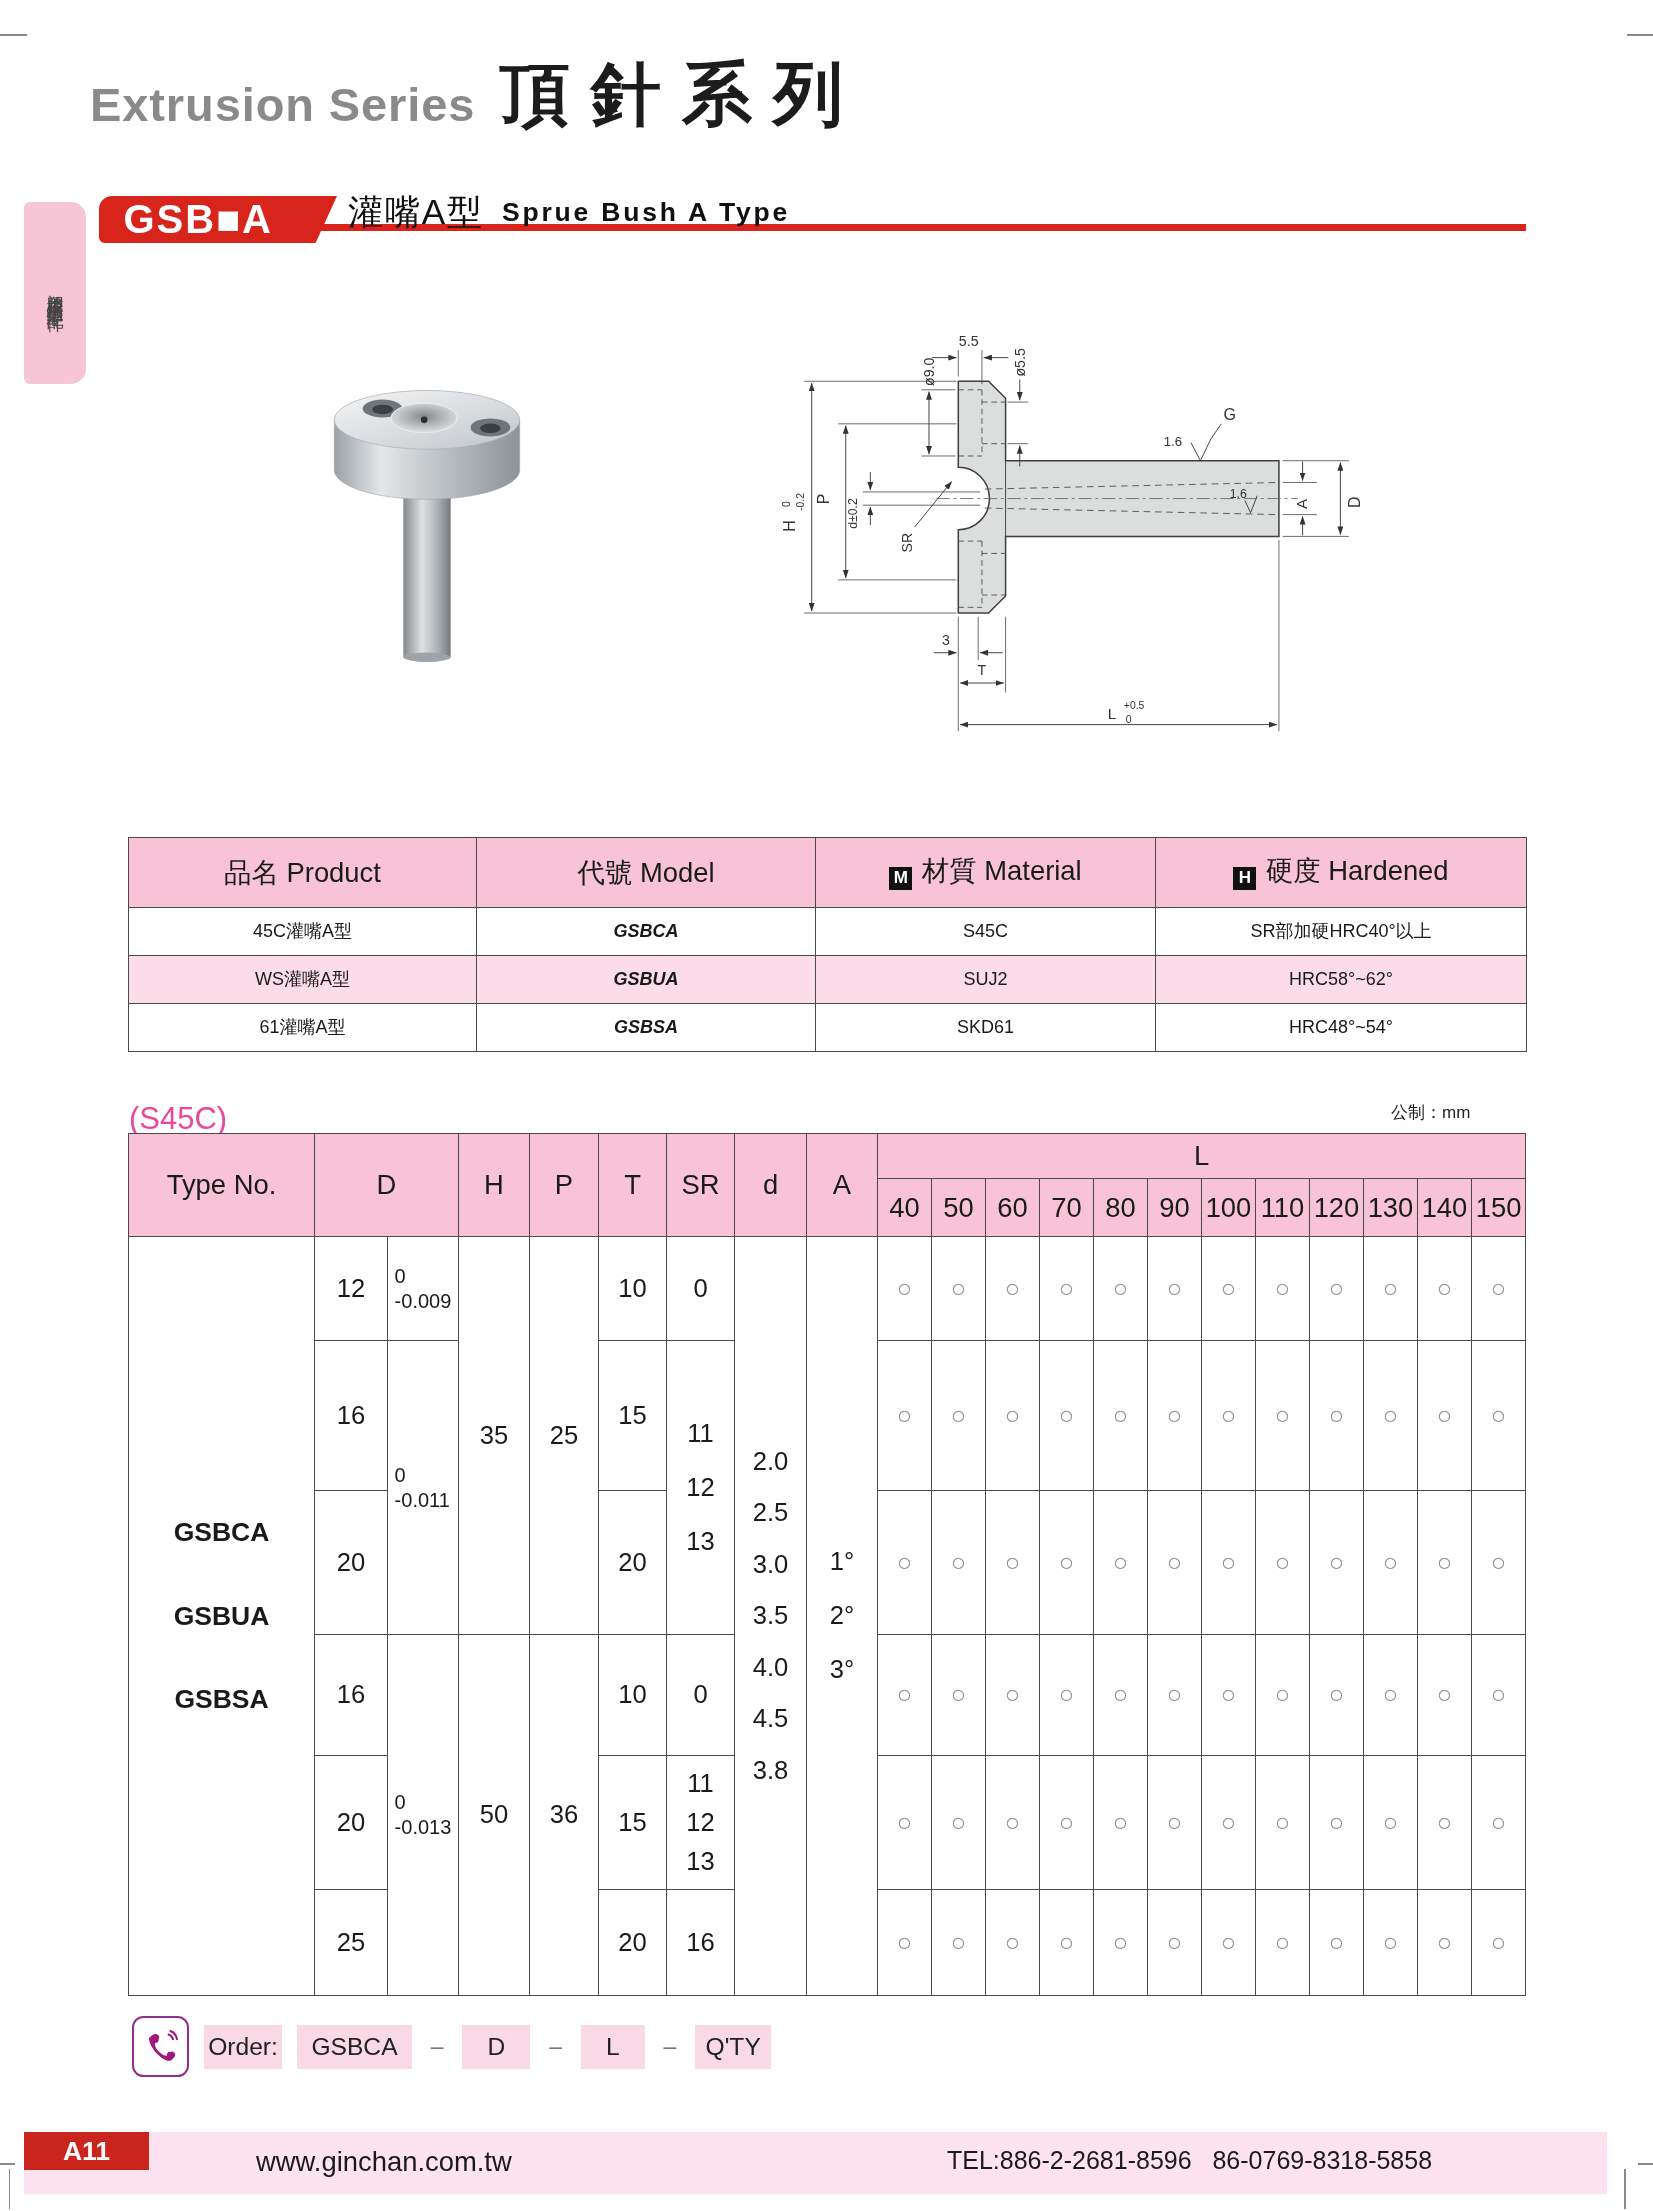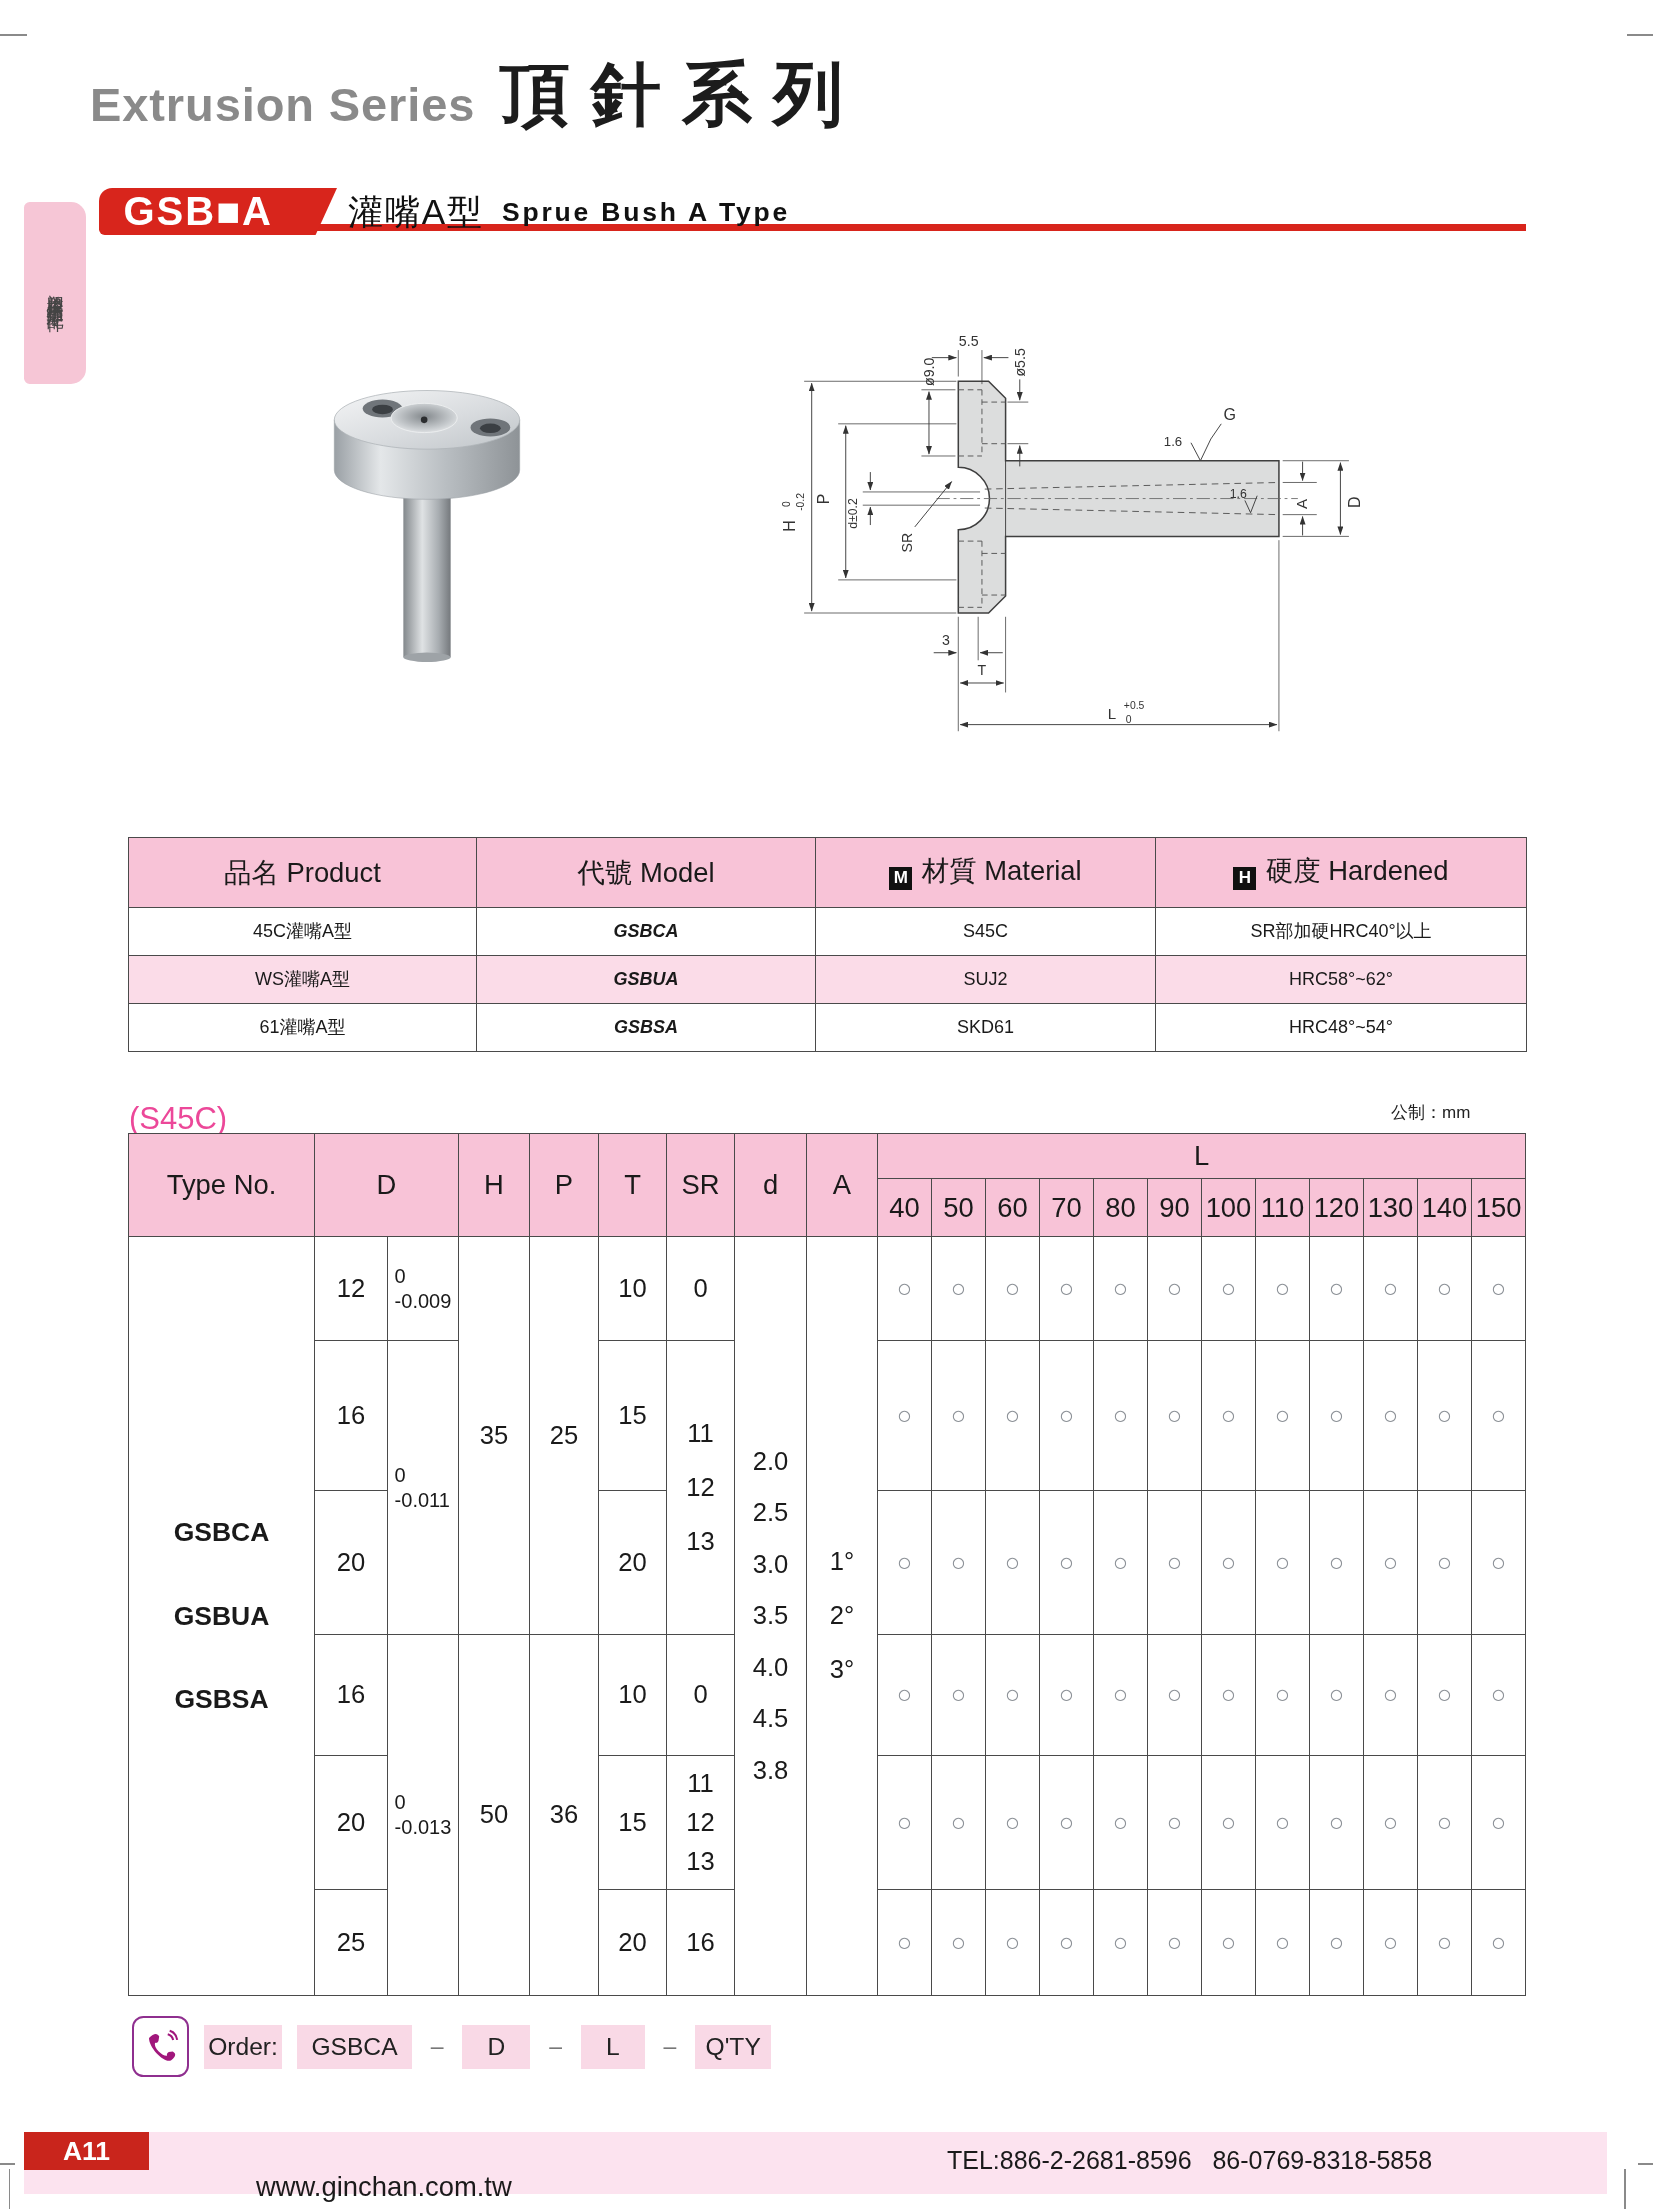--- a/index.html
+++ b/index.html
@@ -10,21 +10,21 @@
   
   .tick{position:absolute;background:#8a8a8a;}
 
   
   #title-row{left:90px;top:59px;display:flex;align-items:flex-end;gap:24.6px;}
   #title-zh{font-size:70px;font-weight:bold;letter-spacing:21px;color:#1c1c1c;line-height:1;}
   #title-en{font-size:47px;font-weight:bold;color:#8a8a8a;line-height:1.05;letter-spacing:0.9px;}
 
   
   #red-line{left:106px;top:224px;width:1420px;height:6.6px;background:#d8251c;}
-  #badge{left:99px;top:188px;width:238px;height:47px;background:#d8251c;
+  #badge{left:99px;top:196px;width:238px;height:47px;background:#d8251c;
          clip-path:polygon(0 0,100% 0,91% 100%,0 100%);border-radius:13.2px 0 0 5.7px;
          display:flex;align-items:center;}
   #badge span{color:#fff;font-weight:bold;font-size:40px;letter-spacing:1.9px;padding-left:24.6px;}
   #subtitle-zh{left:348px;top:189px;font-size:35px;color:#111;letter-spacing:1.9px;}
   #subtitle-en{left:502px;top:197px;font-size:26.5px;font-weight:bold;color:#111;letter-spacing:2.8px;}
 
   
   #sidebar{left:24px;top:202px;width:62px;height:182px;background:#f6c6d6;
            border-radius:5.7px 15px 15px 5.7px;display:flex;align-items:center;justify-content:center;}
   #sidebar span{writing-mode:vertical-rl;font-size:17px;letter-spacing:2.8px;color:#444;}
@@ -65,21 +65,21 @@
   #phone-box{width:53px;height:57px;border:2.8px solid #8f2f8f;border-radius:11.4px;
              display:flex;align-items:center;justify-content:center;background:#fff;}
   .chip{background:#f9d9e6;height:44px;display:flex;align-items:center;justify-content:center;
         font-size:24.6px;color:#222;}
   .dash{color:#777;font-size:23px;margin:0 3.8px;}
 
   
   #footer{left:24px;top:2132px;width:1583px;height:62px;background:#fce3ef;}
   #page-badge{position:absolute;left:0;top:0;width:125px;height:38px;background:#c9251c;color:#fff;
               font-weight:bold;font-size:26.5px;display:flex;align-items:center;justify-content:center;}
-  #website{position:absolute;left:232px;top:14px;font-size:27.4px;color:#1a1a1a;margin-top:25px;}
+  #website{position:absolute;left:232px;top:14px;font-size:27.4px;color:#1a1a1a;}
   #tel{position:absolute;left:923px;top:14px;font-size:25px;color:#1a1a1a;white-space:pre;}
 
   
   #drawing text{fill:#333;font-family:"Liberation Sans",sans-serif;}
 </style>
 </head>
 <body>
 
 <div id="canvas">
 

